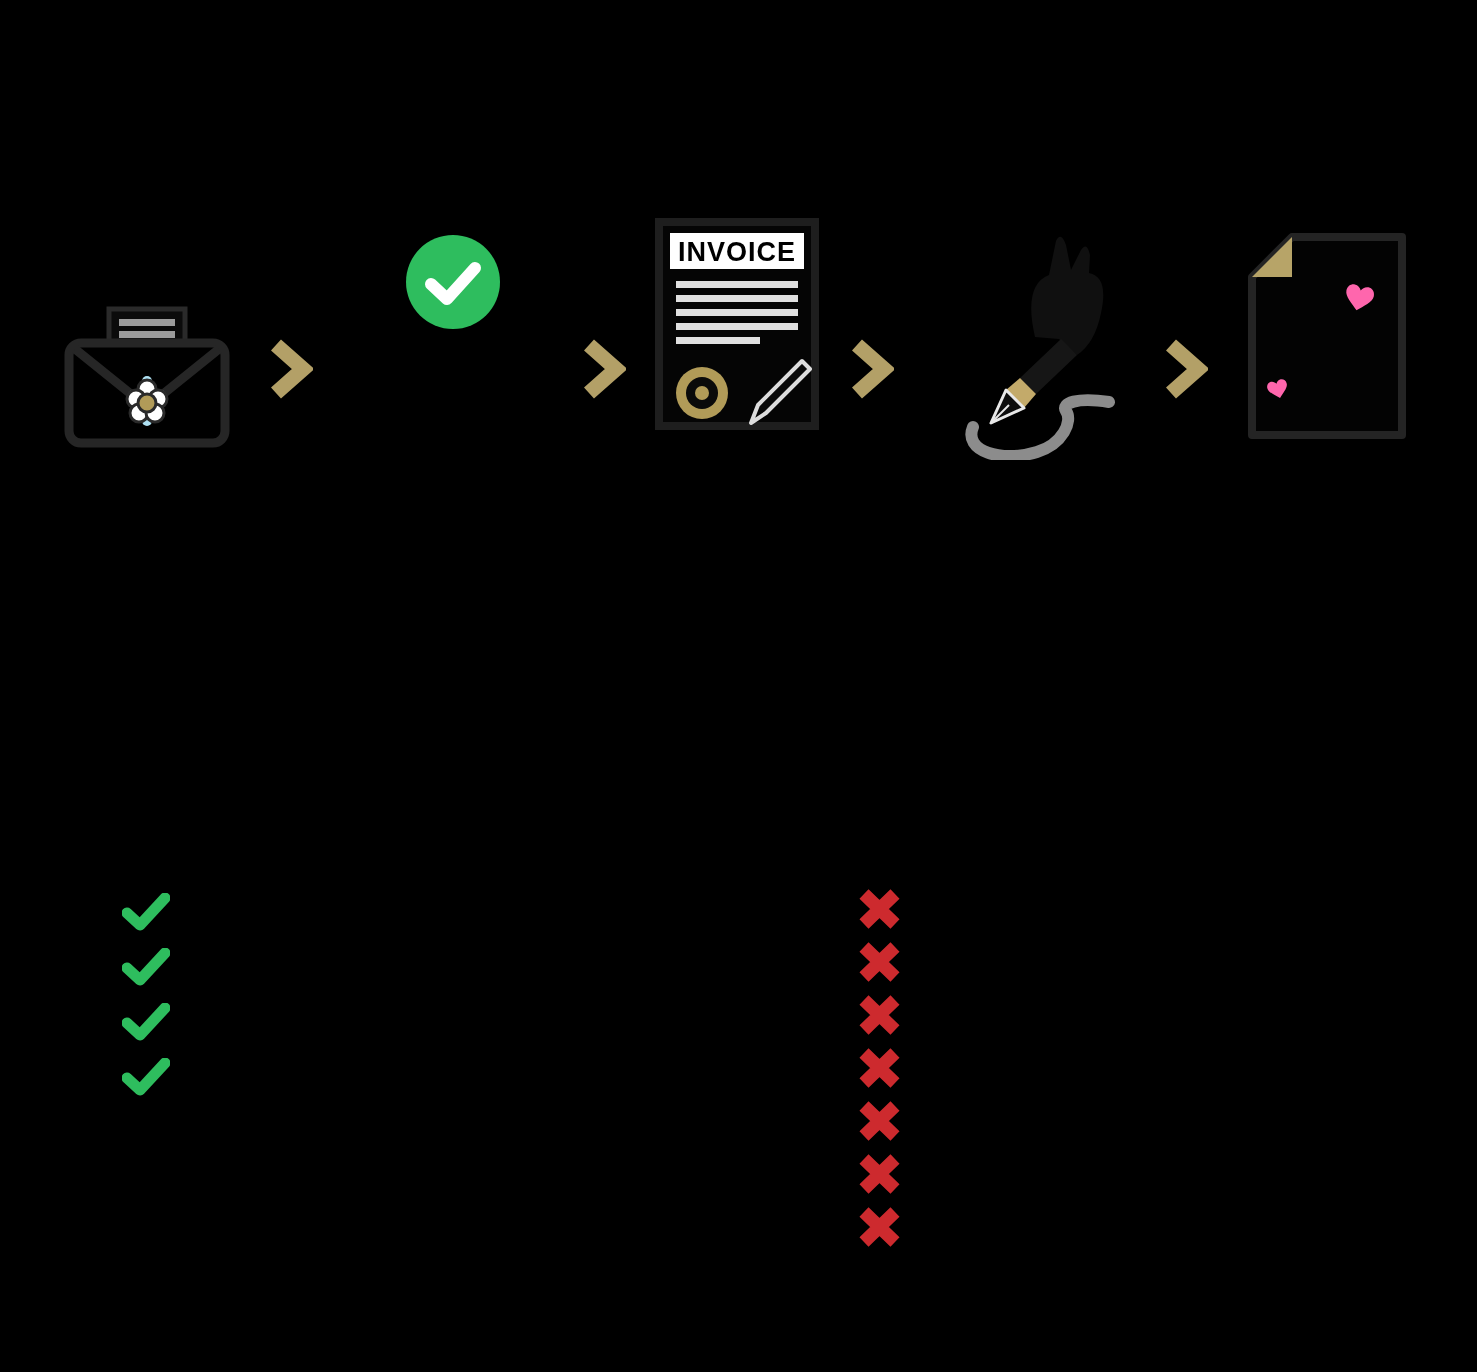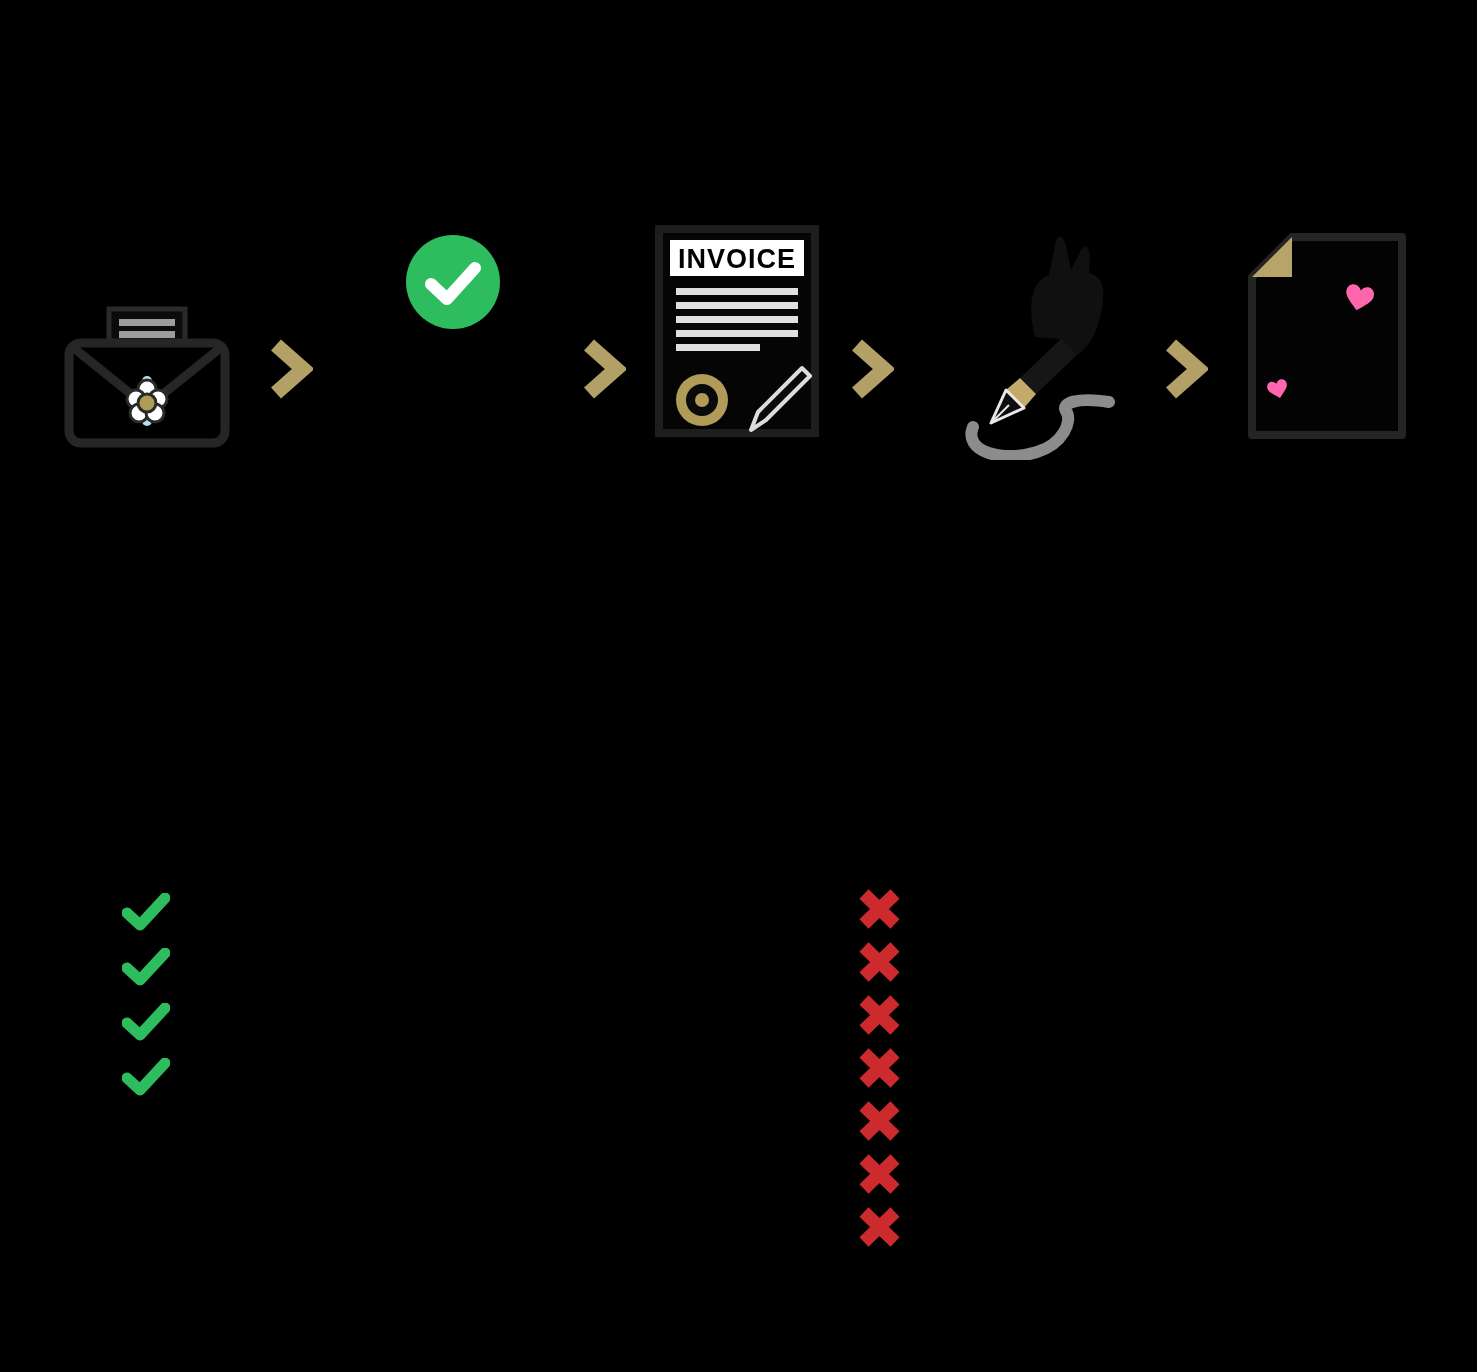--- a/index.html
+++ b/index.html
@@ -70,21 +70,21 @@
       </svg>
     </span>
   </div>
 
   <div class="abs arrow" style="left:581px; top:338px;">
     <svg width="45" height="62" viewBox="0 0 45 62">
       <path d="M8,7 L35,31 L8,55" fill="none" stroke="#b3a067" stroke-width="15" stroke-linejoin="miter"></path>
     </svg>
   </div>
 
-  <div class="abs step" style="left:654px; top:224px; width:166px; height:214px;">
+  <div class="abs step" style="left:654px; top:217px; width:166px; height:214px;">
     <span>
       <svg width="166" height="214" viewBox="0 0 166 214">
         <rect x="5" y="5" width="156" height="204" fill="#050505" stroke="#1e1e1e" stroke-width="8"></rect>
         <rect x="16" y="16" width="134" height="36" fill="#ffffff"></rect>
         <text x="83" y="44" text-anchor="middle" font-family="Liberation Sans, sans-serif" font-size="27" font-weight="bold" fill="#000000" letter-spacing="1">INVOICE</text>
         <rect x="22" y="64" width="122" height="7" fill="#e0e0e0"></rect>
         <rect x="22" y="78" width="122" height="7" fill="#e0e0e0"></rect>
         <rect x="22" y="92" width="122" height="7" fill="#e0e0e0"></rect>
         <rect x="22" y="106" width="122" height="7" fill="#e0e0e0"></rect>
         <rect x="22" y="120" width="84" height="7" fill="#e0e0e0"></rect>

